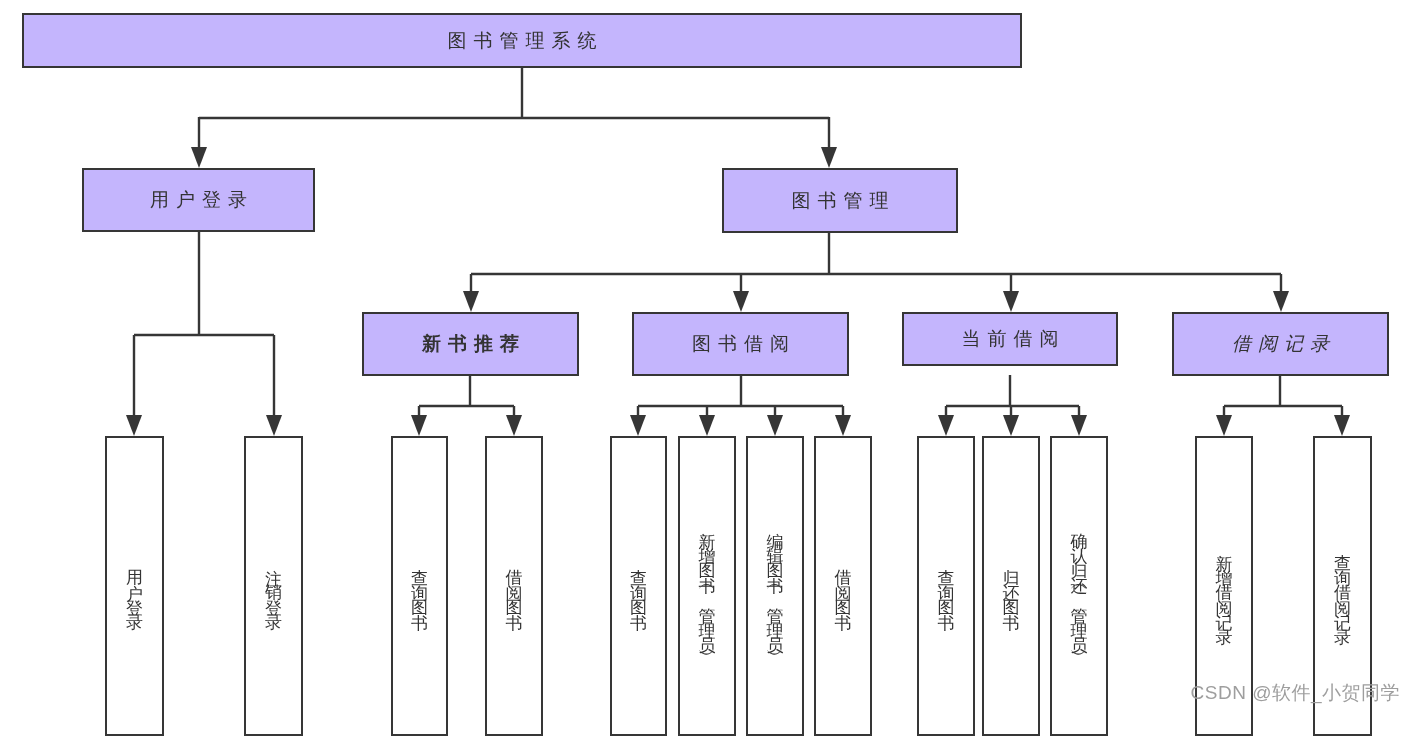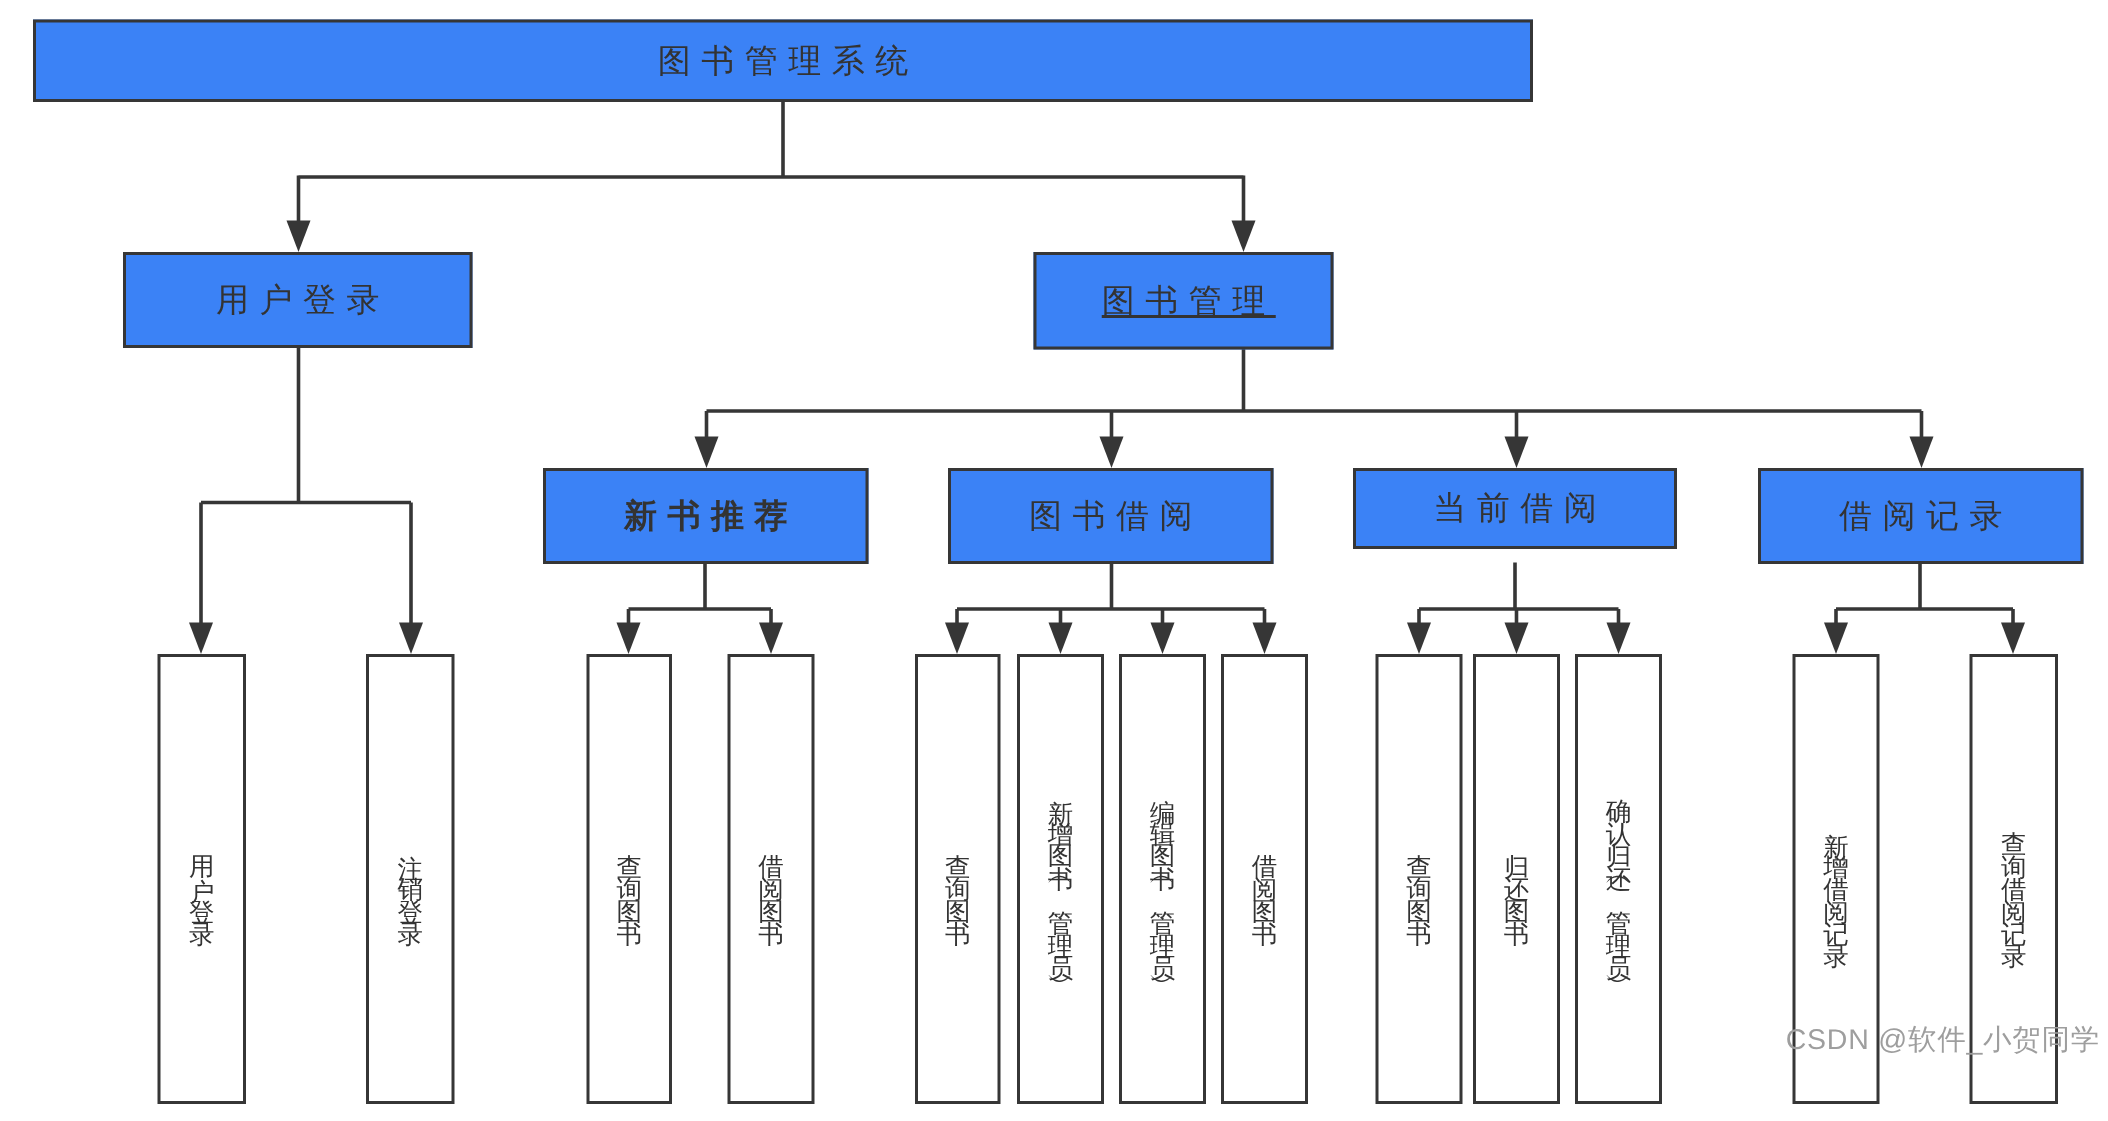--- a/index.html
+++ b/index.html
@@ -7,23 +7,23 @@
     position:relative; width:1405px; height:747px;
     background:var(--bg,#ffffff); overflow:hidden;
     font-family:"Liberation Sans","DejaVu Sans",sans-serif;
     color:var(--text,#333333);
   }
   #connectors { position:absolute; left:0; top:0; width:1405px; height:747px; }
   #connectors path { stroke:var(--line,#363636); stroke-width:2.4; fill:none; }
   #connectors polygon { fill:var(--line,#363636); }
   .box {
     position:absolute; box-sizing:border-box;
-    border:2.4px solid var(--line,#363636); background:#3b82f6;
+    border:2.4px solid var(--line,#363636); background:#c4b5fd;
     display:flex; align-items:center; justify-content:center;
-    font-size:22px; letter-spacing:7px; text-indent:7px;
+    font-size:19px; letter-spacing:7px; text-indent:7px;
     white-space:nowrap;
   }
   .vbox {
     position:absolute; box-sizing:border-box;
     border:2.4px solid var(--line,#363636); background:#fff;
     display:flex; align-items:center; justify-content:center;
   }
   .vbox span {
     writing-mode:vertical-rl; text-orientation:mixed;
     font-size:17px; letter-spacing:15px; line-height:1;
@@ -65,26 +65,26 @@
     <polygon points="946,436 938,415 954,415"></polygon>
     <polygon points="1011,436 1003,415 1019,415"></polygon>
     <polygon points="1079,436 1071,415 1087,415"></polygon>
     <polygon points="1224,436 1216,415 1232,415"></polygon>
     <polygon points="1342,436 1334,415 1350,415"></polygon>
   </svg>
 
   <div class="box" style="left:22px; top:13px; width:1000px; height:55px;">图书管理系统</div>
 
   <div class="box" style="left:82px; top:168px; width:233px; height:64px;">用户登录</div>
-  <div class="box" style="left:689px; top:168px; width:200px; height:65px;text-decoration:underline;">图书管理</div>
+  <div class="box" style="left:722px; top:168px; width:236px; height:65px;">图书管理</div>
 
   <div class="box" style="left:362px; top:312px; width:217px; height:64px;font-weight:bold;">新书推荐</div>
   <div class="box" style="left:632px; top:312px; width:217px; height:64px;">图书借阅</div>
   <div class="box" style="left:902px; top:312px; width:216px; height:54px;">当前借阅</div>
-  <div class="box" style="left:1172px; top:312px; width:217px; height:64px;">借阅记录</div>
+  <div class="box" style="left:1172px; top:312px; width:217px; height:64px;font-style:italic;">借阅记录</div>
 
   <div class="vbox" style="left:105px; top:436px; width:59px; height:300px;">
     <span>用户登录</span>
   </div>
   <div class="vbox" style="left:244px; top:436px; width:59px; height:300px;">
     <span>注销登录</span>
   </div>
 
   <div class="vbox" style="left:391px; top:436px; width:57px; height:300px;">
     <span>查询图书</span>

